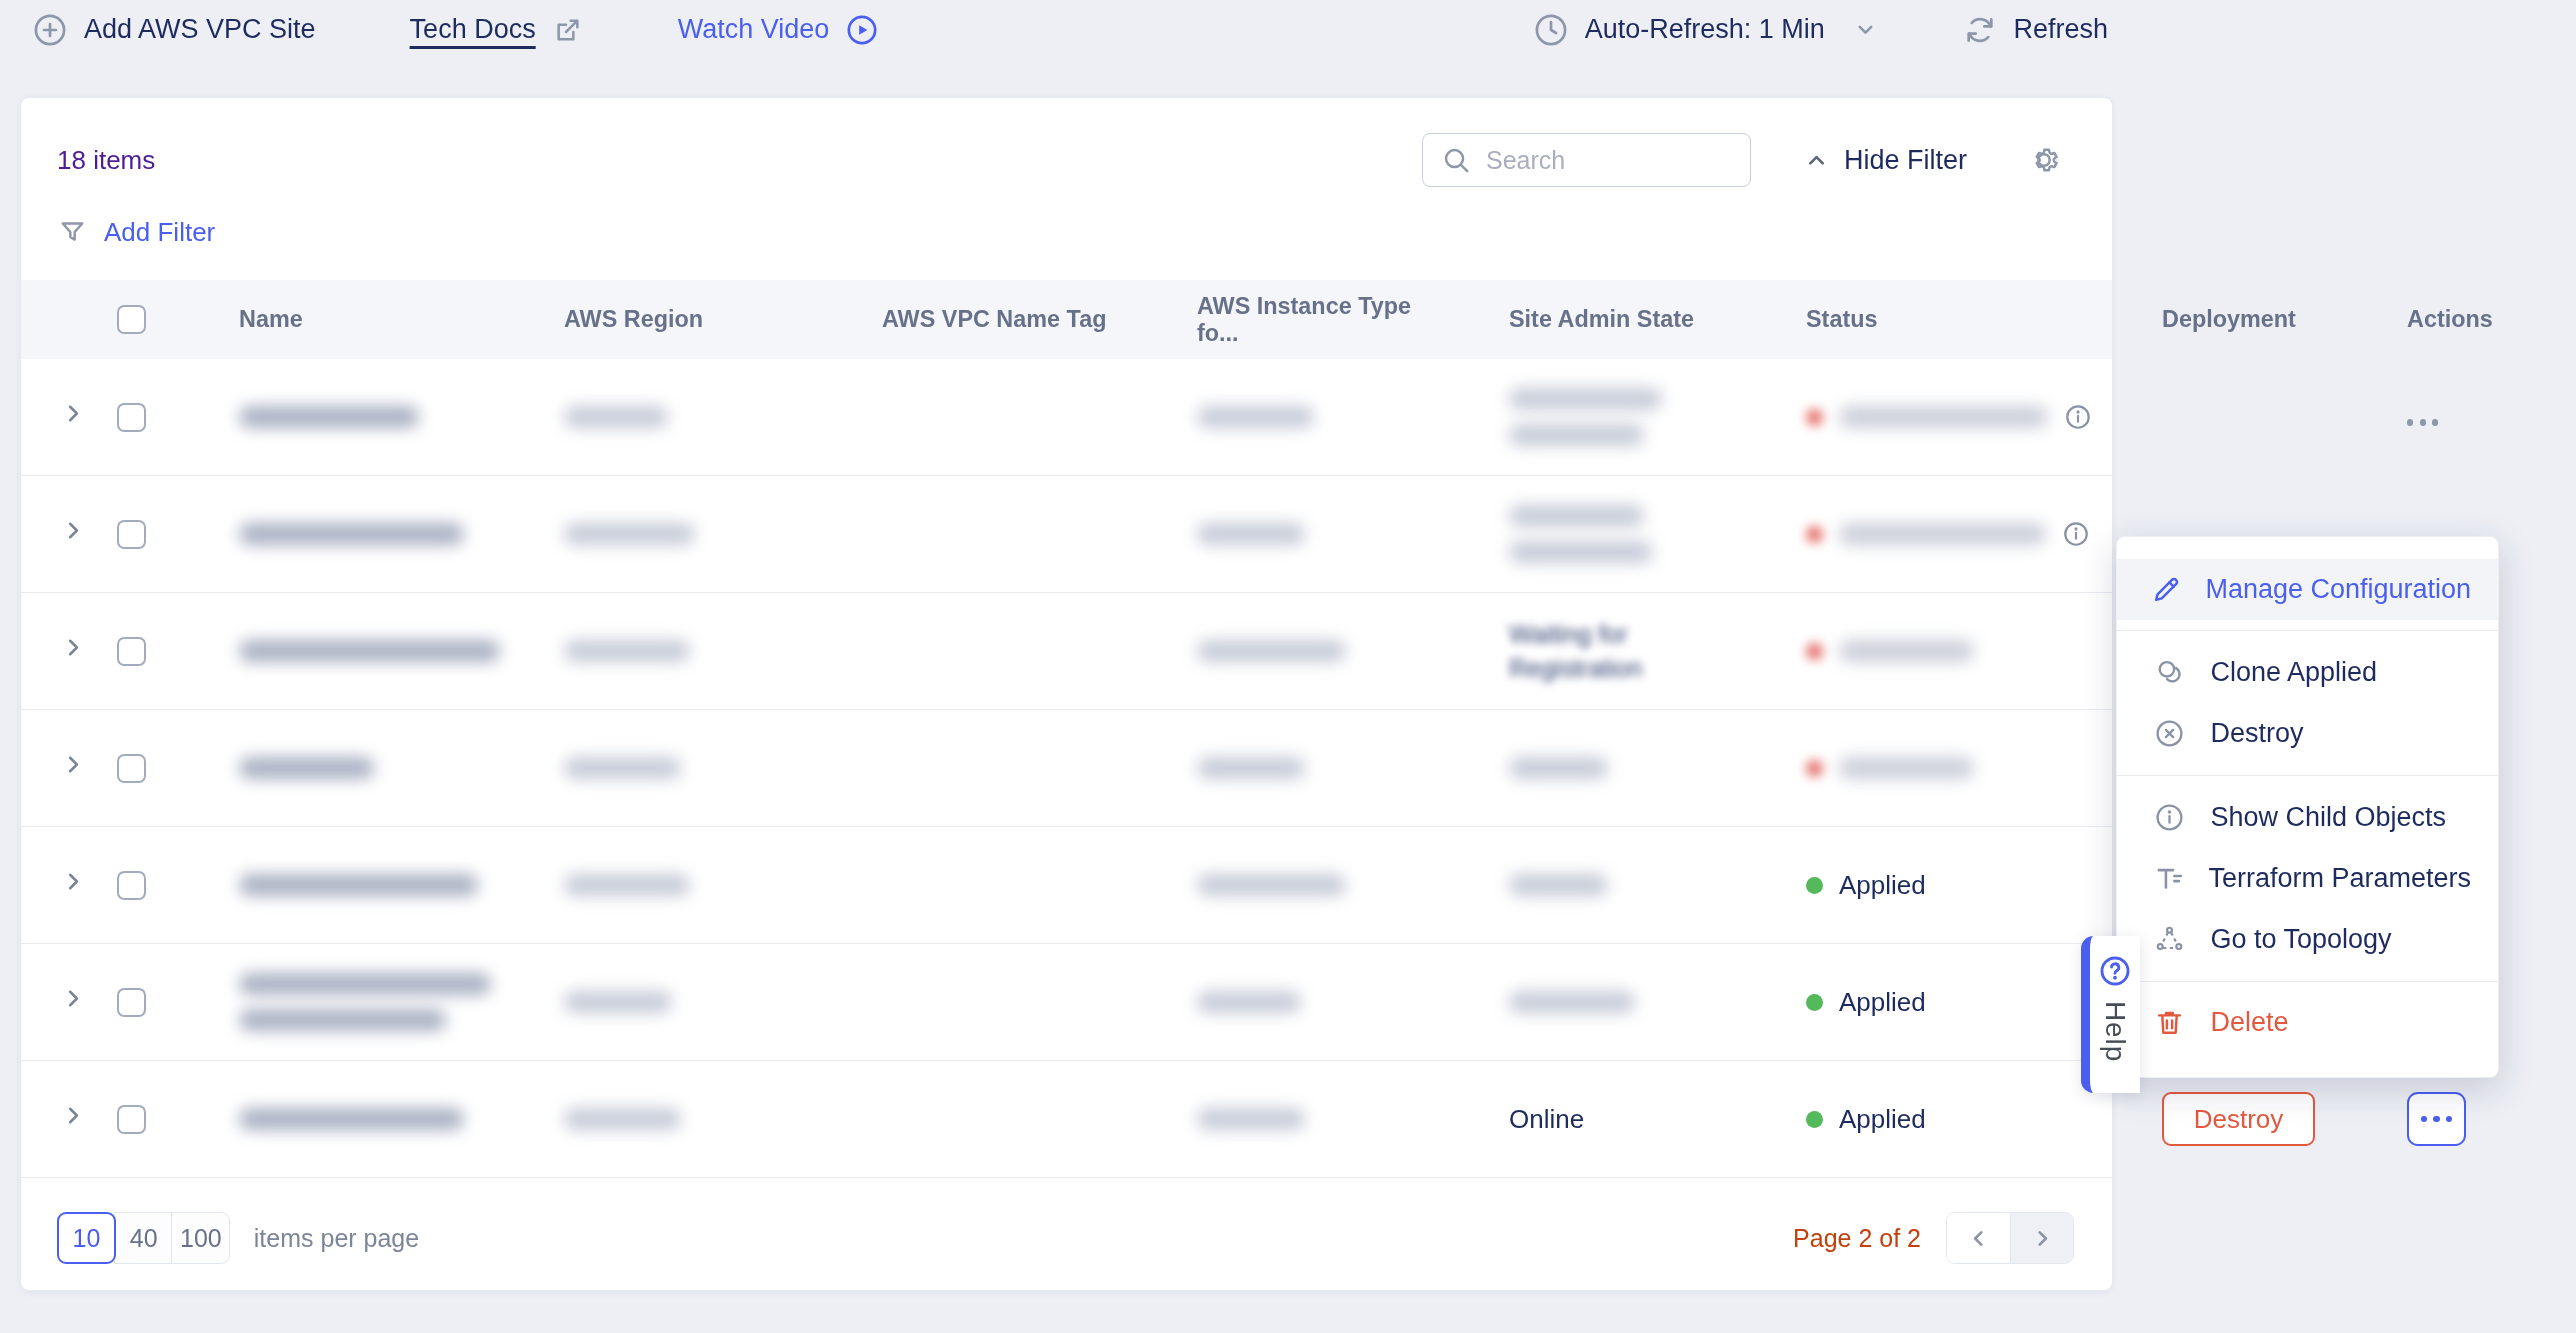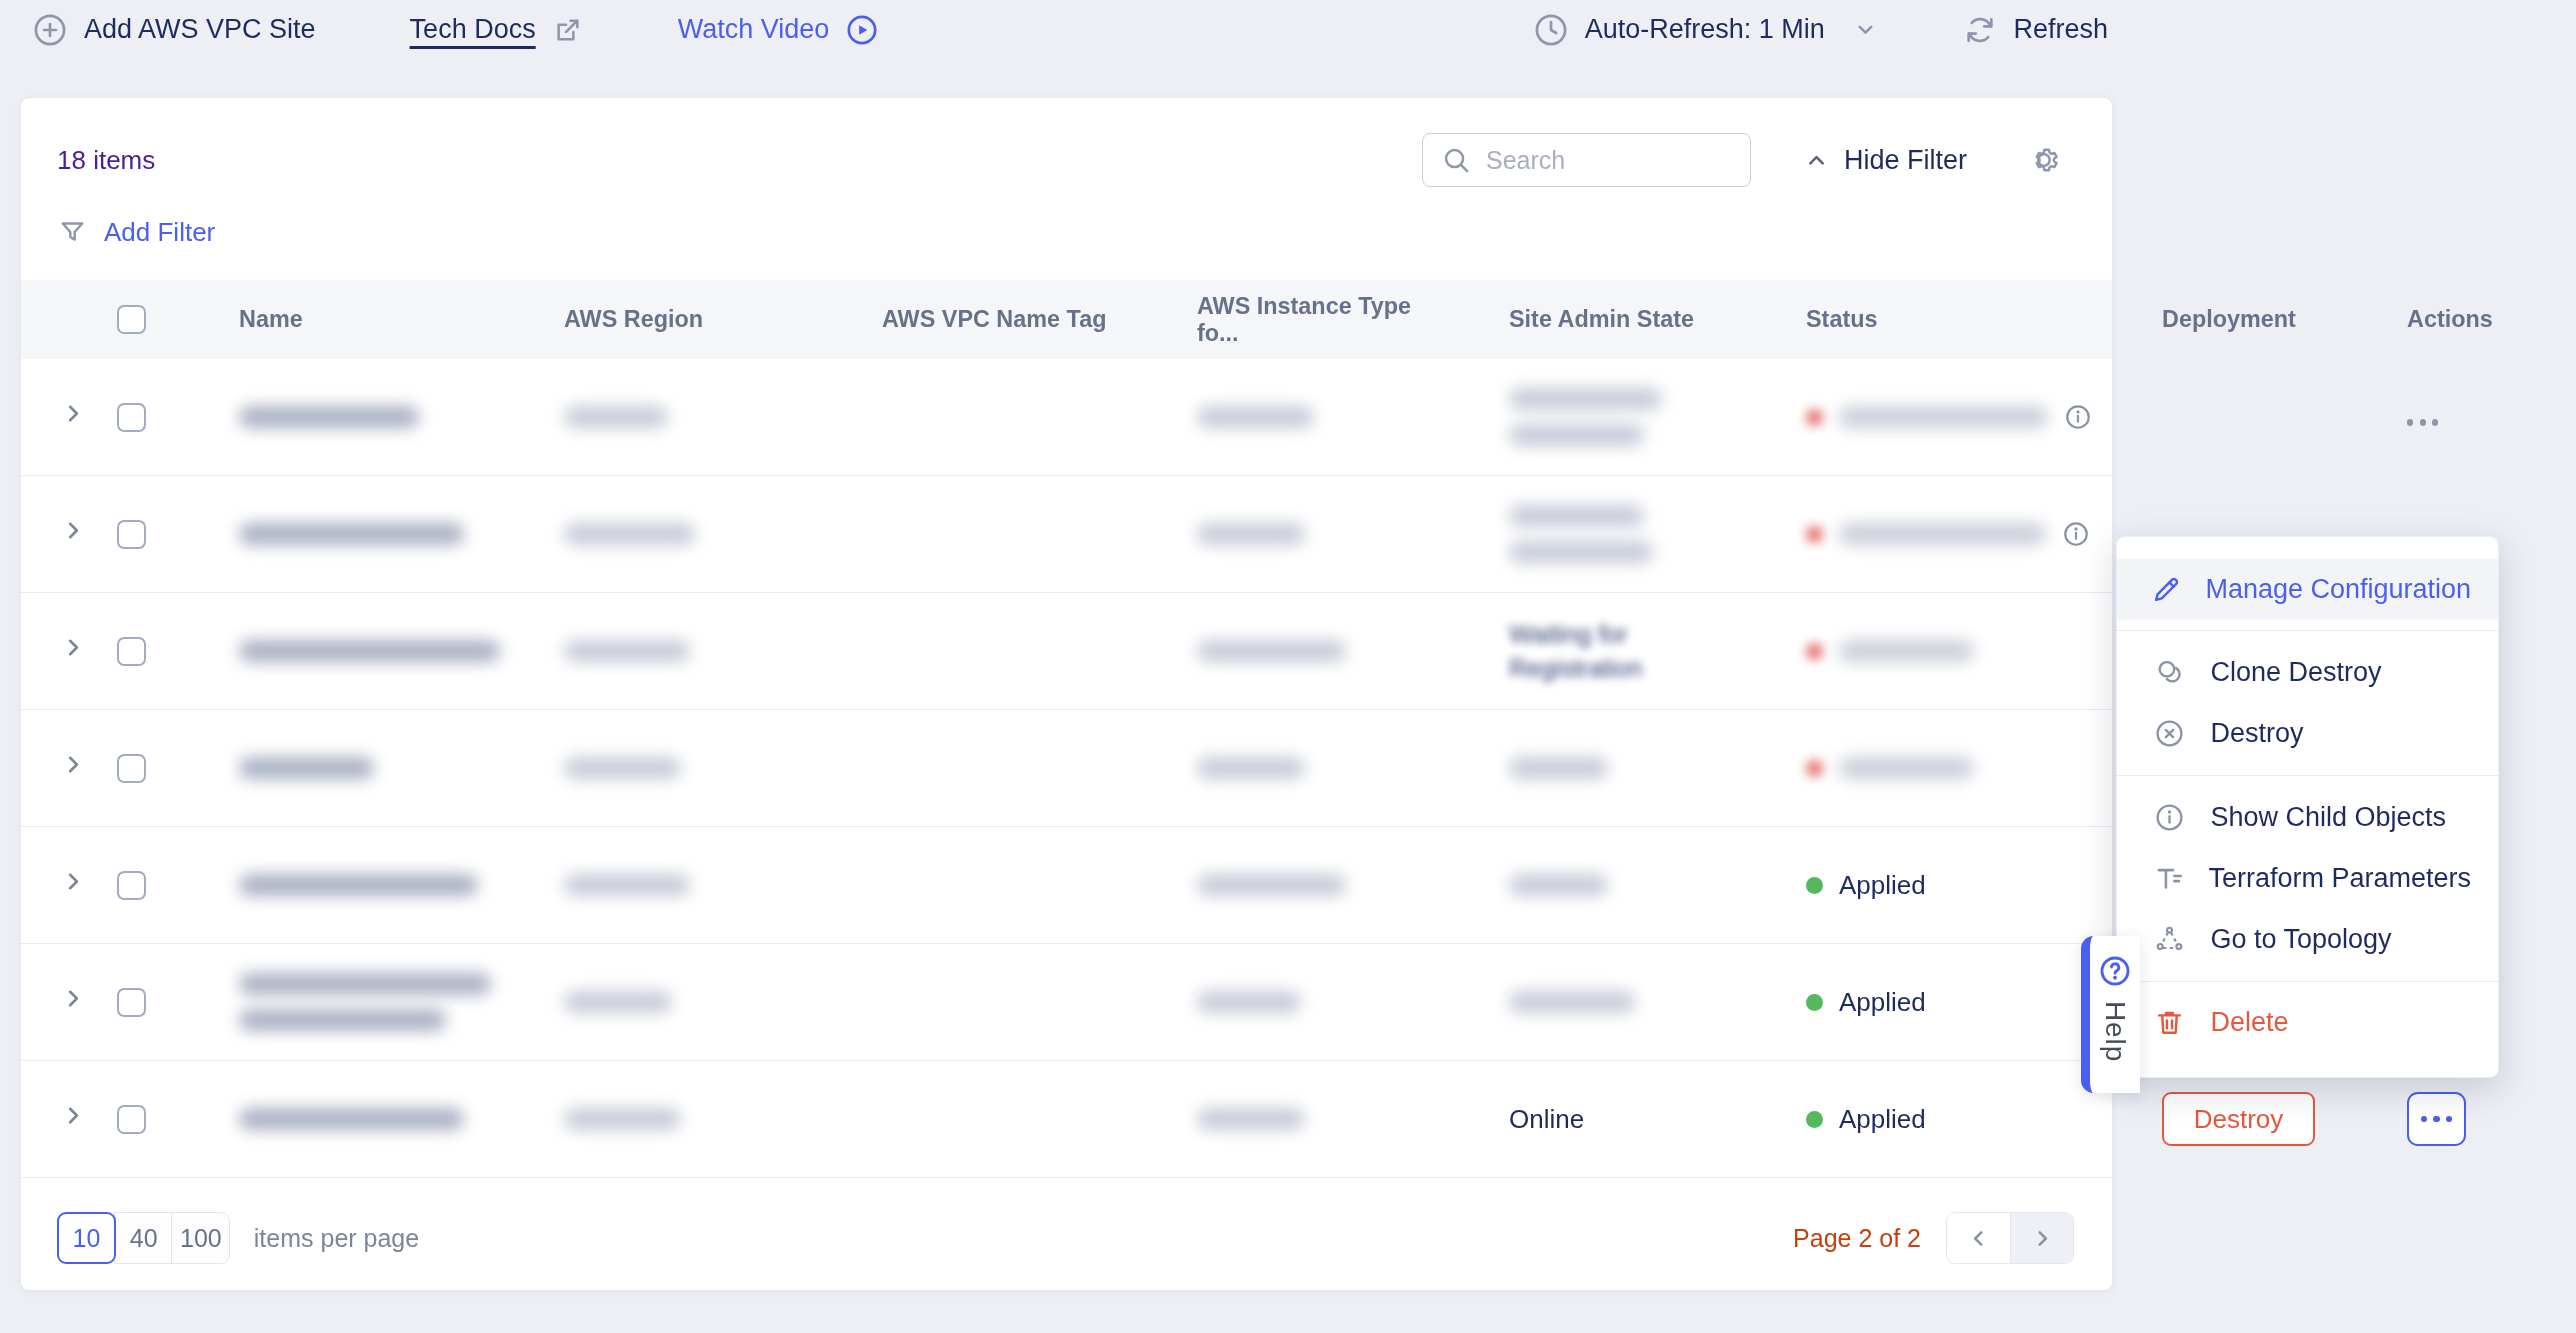--- a/index.html
+++ b/index.html
@@ -558,21 +558,21 @@
           <span>Manage Configuration</span>
         </div>
         <div class="menu-divider"></div>
         <div class="menu-item">
           <span class="mi ic ">
             <svg width="31" height="31" viewBox="0 0 24 24" fill="none" stroke="currentColor" stroke-width="1.8">
               <circle cx="10" cy="9.5" r="5.6"></circle>
               <path d="M16.4 8.2a5.6 5.6 0 1 1-6.8 8.4"></path>
             </svg>
           </span>
-          <span>Clone Destroy</span>
+          <span>Clone Applied</span>
         </div>
         <div class="menu-item">
           <span class="mi ic ">
             <svg width="31" height="31" viewBox="0 0 24 24" fill="none" stroke="currentColor" stroke-width="1.8" stroke-linecap="round">
               <circle cx="12" cy="12" r="9.2"></circle>
               <path d="M9.2 9.2l5.6 5.6M14.8 9.2l-5.6 5.6"></path>
             </svg>
           </span>
           <span>Destroy</span>
         </div>

